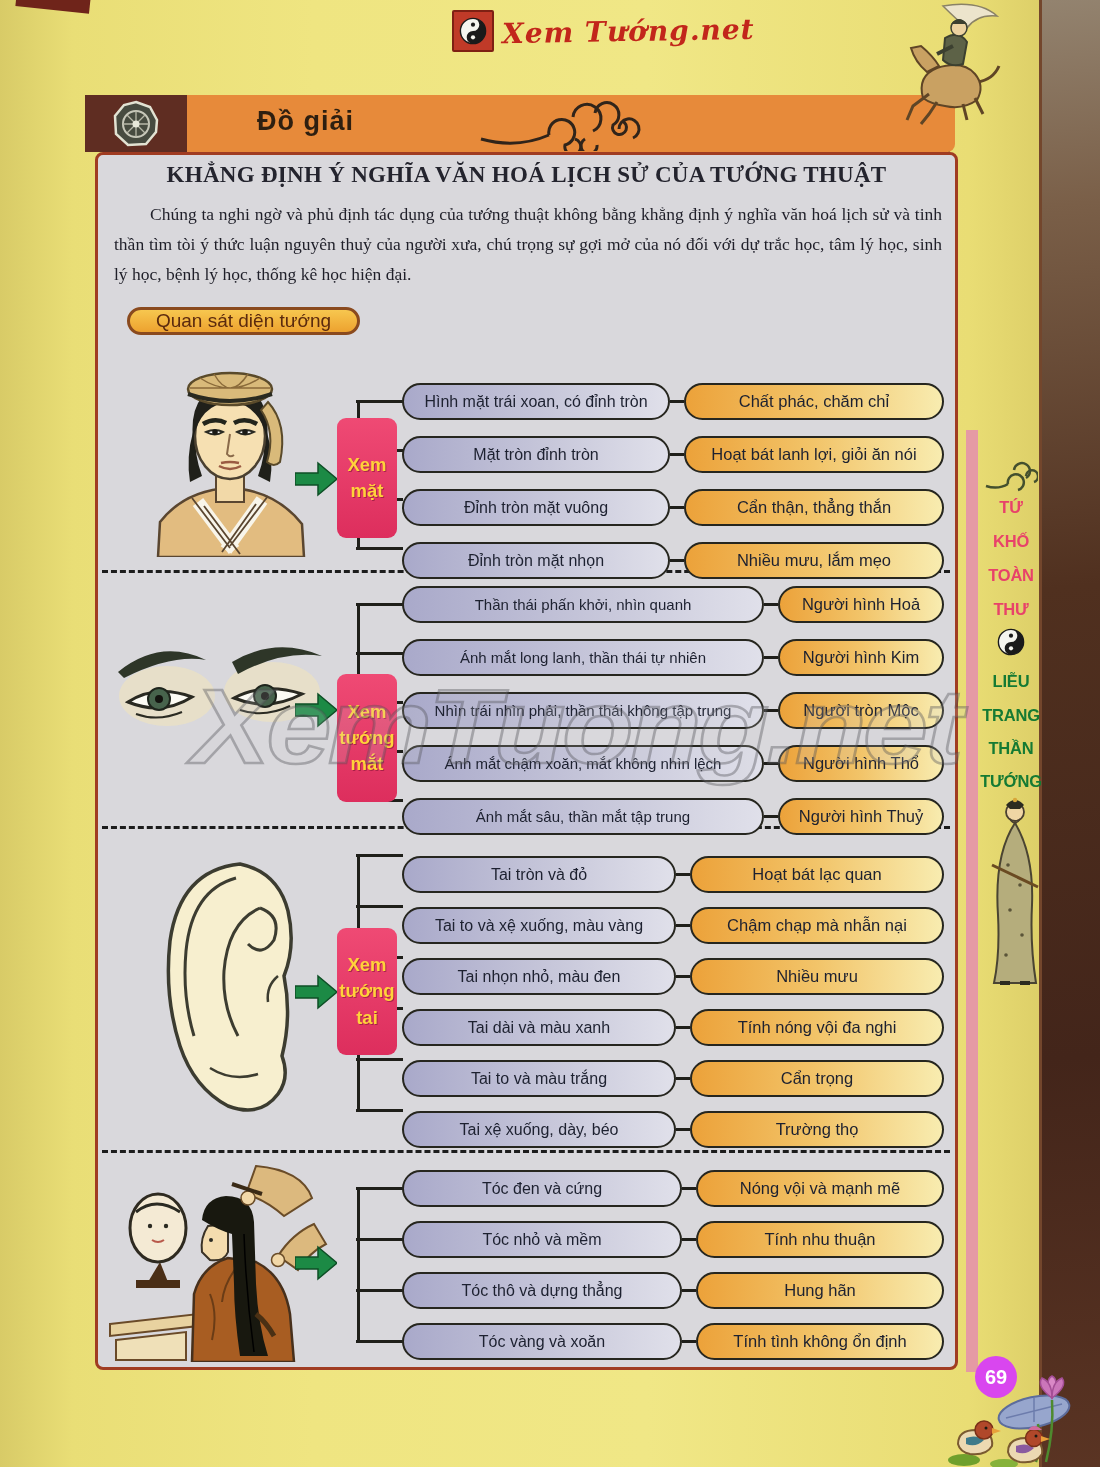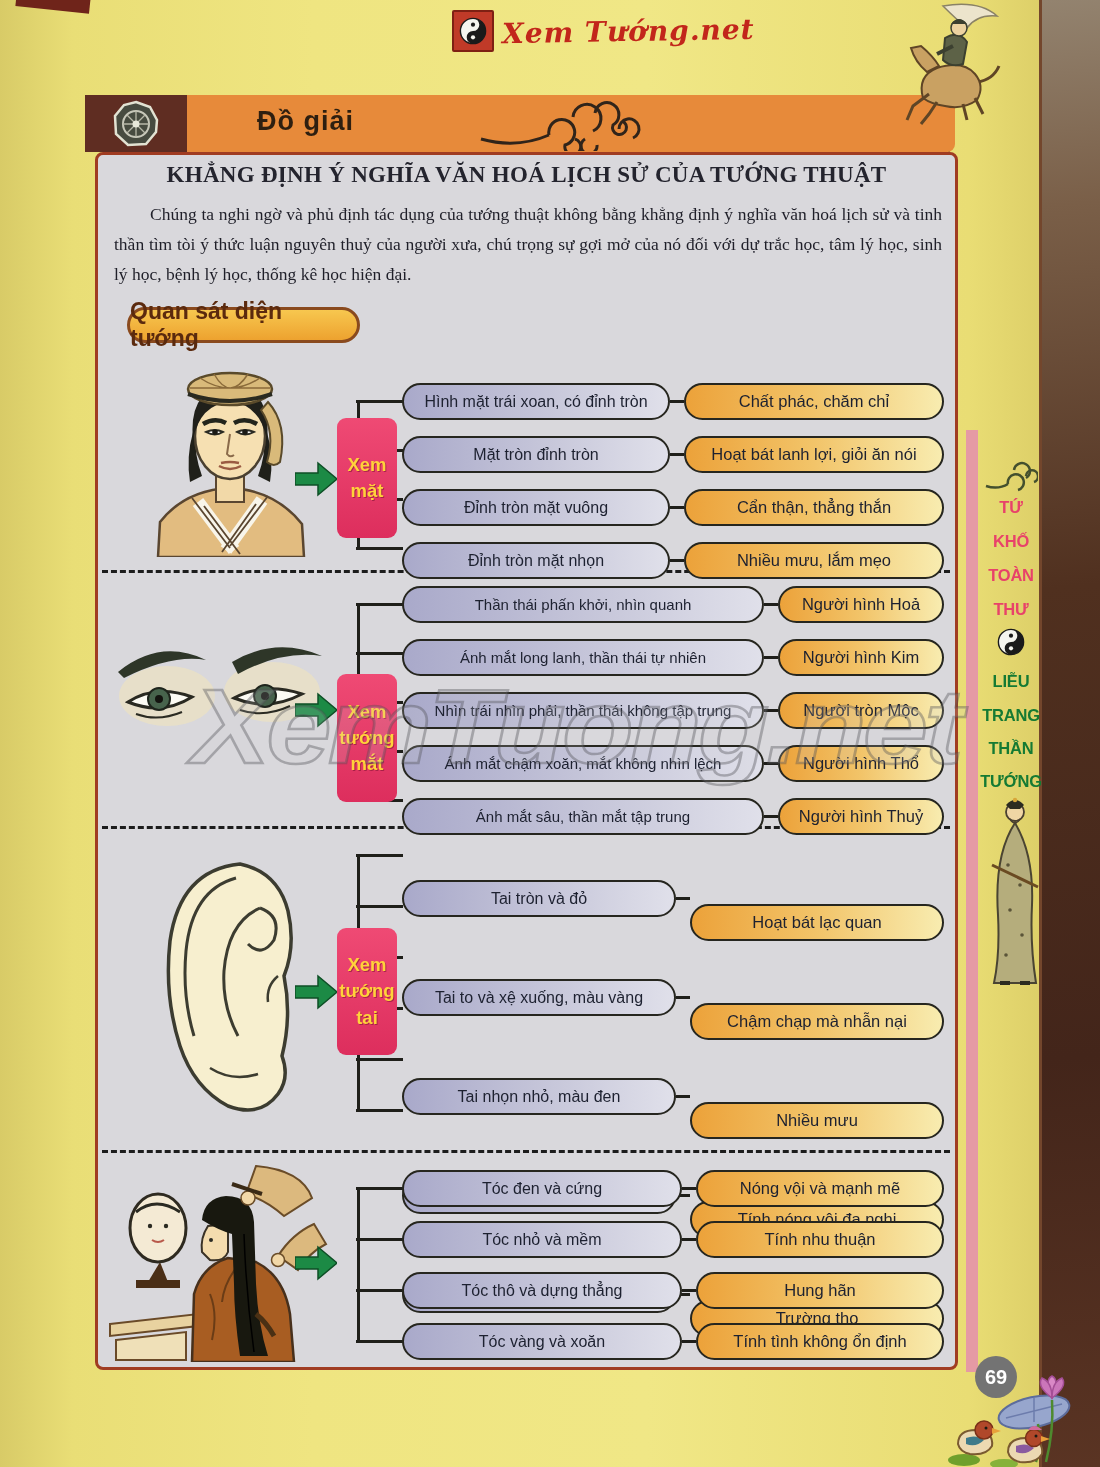--- a/index.html
+++ b/index.html
@@ -33,24 +33,24 @@
 
   
   .content{position:absolute;left:95px;top:152px;width:863px;height:1218px;background:#d9d8dc;
            border:3px solid #a03c22;border-radius:8px;box-sizing:border-box;}
 
   .title{position:absolute;left:99px;top:162px;width:855px;text-align:center;
          font-family:"Liberation Serif",serif;font-weight:700;font-size:23px;color:#24242e;letter-spacing:.3px;}
   .intro{position:absolute;left:114px;top:200px;width:828px;text-align:justify;text-indent:36px;
          font-family:"Liberation Serif",serif;font-size:17.5px;line-height:1.7;color:#1f1f29;}
 
-  .badge{position:absolute;left:127px;top:307px;width:233px;height:36px;box-sizing:border-box;
+  .badge{position:absolute;left:127px;top:307px;width:233px;height:28px;box-sizing:border-box;
          background:linear-gradient(180deg,#f7c74f,#eda22f);border:3px solid #8a4a1e;border-radius:21px;
          display:flex;align-items:center;justify-content:center;
-         font-weight:700;font-size:23px;color:#5b2a0e;}
+         font-weight:400;font-size:19px;color:#5b2a0e;}
 
   .sep{position:absolute;left:102px;width:848px;border-top:3px dashed #1c1c1c;z-index:2;}
 
   .ln{position:absolute;background:#1f1f1a;z-index:1;}
   .ln.h{height:3px;}
   .ln.v{width:3px;}
 
   .pbox{position:absolute;left:337px;width:60px;box-sizing:border-box;z-index:3;
         background:linear-gradient(180deg,#ef4a74,#dd2e5d);border-radius:9px;padding:3px 2px;
         display:flex;align-items:center;justify-content:center;text-align:center;
@@ -64,40 +64,40 @@
   .s1 .row,.s2 .row{margin-bottom:16px;}
   .s3 .row,.s4 .row{margin-bottom:14px;}
   .pill{height:37px;box-sizing:border-box;border:2.5px solid #26261f;border-radius:19px;
         display:flex;align-items:center;justify-content:center;text-align:center;
         font-size:16px;color:#1d2130;padding:0 6px;overflow:hidden;white-space:nowrap;}
   .pill.pl{background:linear-gradient(90deg,#a9a9ca 0%,#c7c7da 55%,#e0e0ea 100%);}
   .pill.pr{background:linear-gradient(90deg,#eca23a 0%,#f2c469 50%,#f8ecb0 100%);font-size:16.5px;}
   .link{width:14px;height:3px;background:#1f1f1a;}
   .s1 .pl{width:268px;} .s1 .pr{width:260px;}
   .s2 .pl{width:362px;font-size:15px;} .s2 .pr{width:166px;}
-  .s3 .pl{width:274px;} .s3 .pr{width:254px;margin-top:48px;}
+  .s3 .pl{width:274px;} .s3 .pr{width:254px;}
   .s4 .pl{width:280px;} .s4 .pr{width:248px;}
 
   .illus{position:absolute;z-index:2;}
 
   .watermark{position:absolute;left:192px;top:666px;z-index:6;pointer-events:none;
              font-style:italic;font-weight:700;font-size:106px;letter-spacing:-3px;
              transform:scaleX(1.1);transform-origin:left center;
              color:rgba(205,205,210,0.18);-webkit-text-stroke:2.5px rgba(80,80,85,0.38);}
 
   
   .side-strip{position:absolute;left:966px;top:430px;width:12px;height:942px;background:#e59aa4;}
   .side-word{position:absolute;left:980px;width:62px;text-align:center;font-weight:700;font-size:16.5px;letter-spacing:-0.2px;}
   .side-word.pink{color:#e8426a;}
   .side-word.green{color:#157a33;}
   .side-cloud{position:absolute;left:984px;top:460px;}
   .side-yy{position:absolute;left:997px;top:628px;}
 
   .page-circle{position:absolute;left:975px;top:1356px;width:42px;height:42px;border-radius:50%;
-               background:#737373;display:flex;align-items:center;justify-content:center;
+               background:#d946ef;display:flex;align-items:center;justify-content:center;
                color:#fff;font-weight:700;font-size:20px;z-index:4;}
 </style>
 </head>
 <body>
 
 <div id="stage">
 
   <div class="page"></div>
   <div class="cover-edge"></div>
   <div class="cover"></div>
@@ -349,20 +349,25 @@
       <div class="pill pl">Tai nhọn nhỏ, màu đen</div>
       <div class="link"></div>
       <div class="pill pr">Nhiều mưu</div>
     </div>
     <div class="row">
       <div class="pill pl">Tai dài và màu xanh</div>
       <div class="link"></div>
       <div class="pill pr">Tính nóng vội đa nghi</div>
     </div>
     <div class="row">
+      <div class="pill pl">Tai to và màu trắng</div>
+      <div class="link"></div>
+      <div class="pill pr">Cẩn trọng</div>
+    </div>
+    <div class="row">
       <div class="pill pl">Tai xệ xuống, dày, béo</div>
       <div class="link"></div>
       <div class="pill pr">Trường thọ</div>
     </div>
   </div>
 
   <div class="rows s4" style="top:1170px;">
     <div class="row">
       <div class="pill pl">Tóc đen và cứng</div>
       <div class="link"></div>

